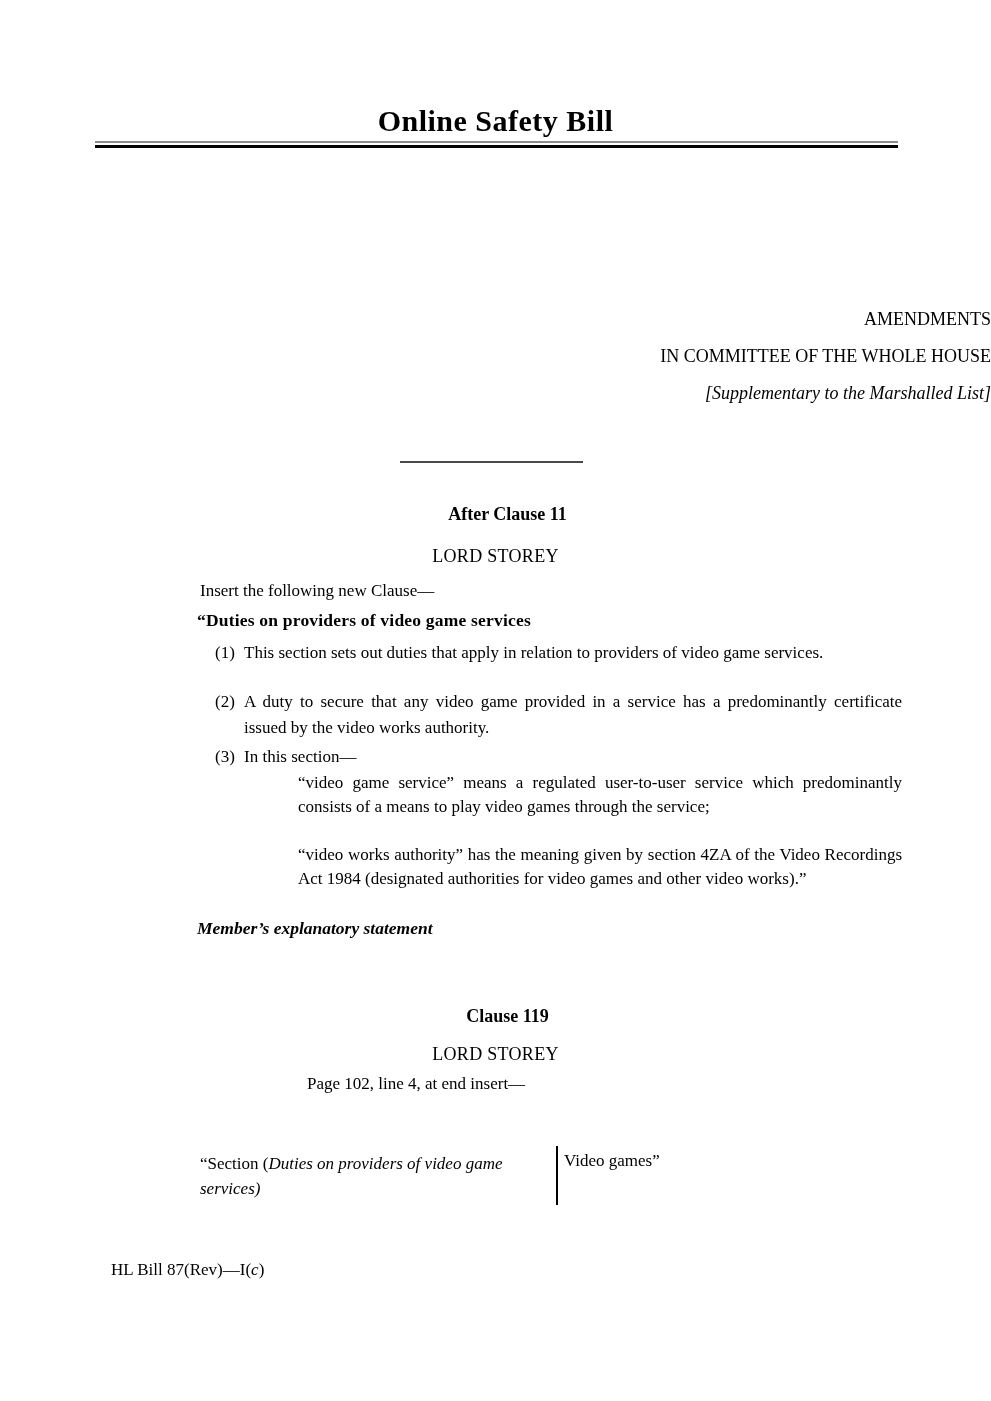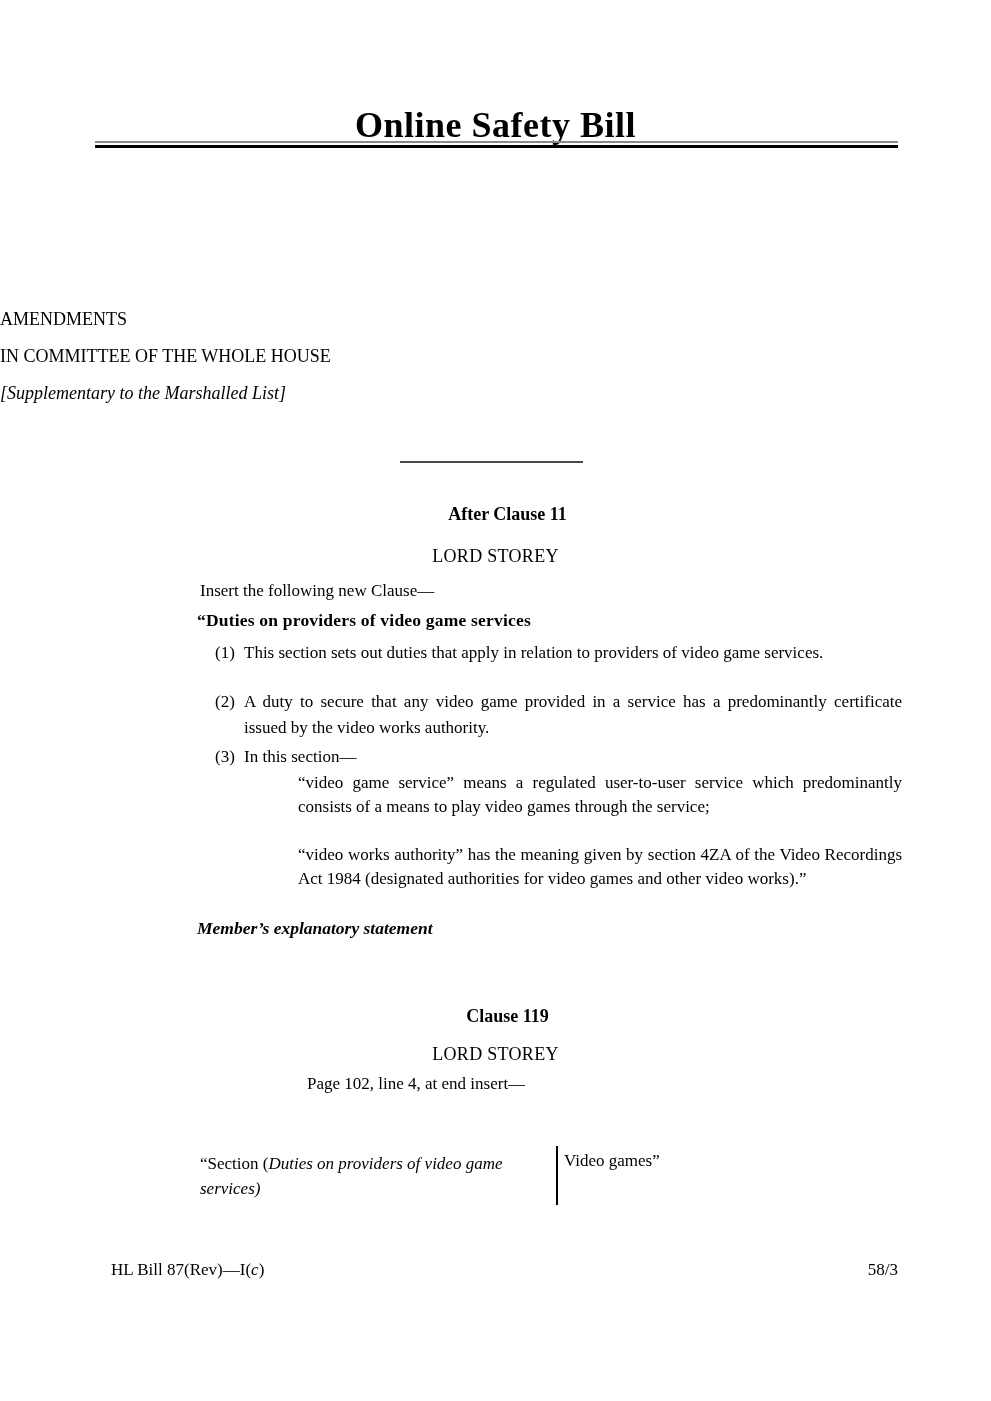--- a/index.html
+++ b/index.html
@@ -15,31 +15,31 @@
     color: #000000;
     font-family: "Liberation Serif", "DejaVu Serif", serif;
     overflow: hidden;
   }
   .page * { box-sizing: border-box; }
   .abs { position: absolute; }
 
   .title {
     top: 104px; left: 0; width: 100%;
     text-align: center;
-    font-size: 36px;
+    font-size: 30px;
     font-weight: bold;
     letter-spacing: 0.5px;
   }
   .rule-double { top: 141px; left: 95px; width: 803px; }
   .rule-thin  { height: 2px; background: #8a8a8a; }
   .rule-thick { height: 3px; background: #000000; margin-top: 2px; }
 
   .center-block {
     top: 301px; left: 0; width: 100%;
-    text-align: left;
+    text-align: right;
     font-size: 18px;
     line-height: 37px;
   }
   .italic { font-style: italic; }
 
   .short-rule {
     top: 461px; left: 400px; width: 183px; height: 2px;
     background: #4a4a4a;
   }
 
@@ -160,15 +160,14 @@
     <div class="cell-left">
       <span>“Section (</span><span class="italic">Duties on providers of video game services)</span>
     </div>
     <div class="table-divider"></div>
     <div class="cell-right">Video games”</div>
   </div>
 
   <div class="abs footer-left">
     <span>HL Bill 87(Rev)—I(</span><span class="italic">c</span><span>)</span>
   </div>
-  <div class="abs footer-right">58/3</div>
 
 </div>
 
 </body></html>

